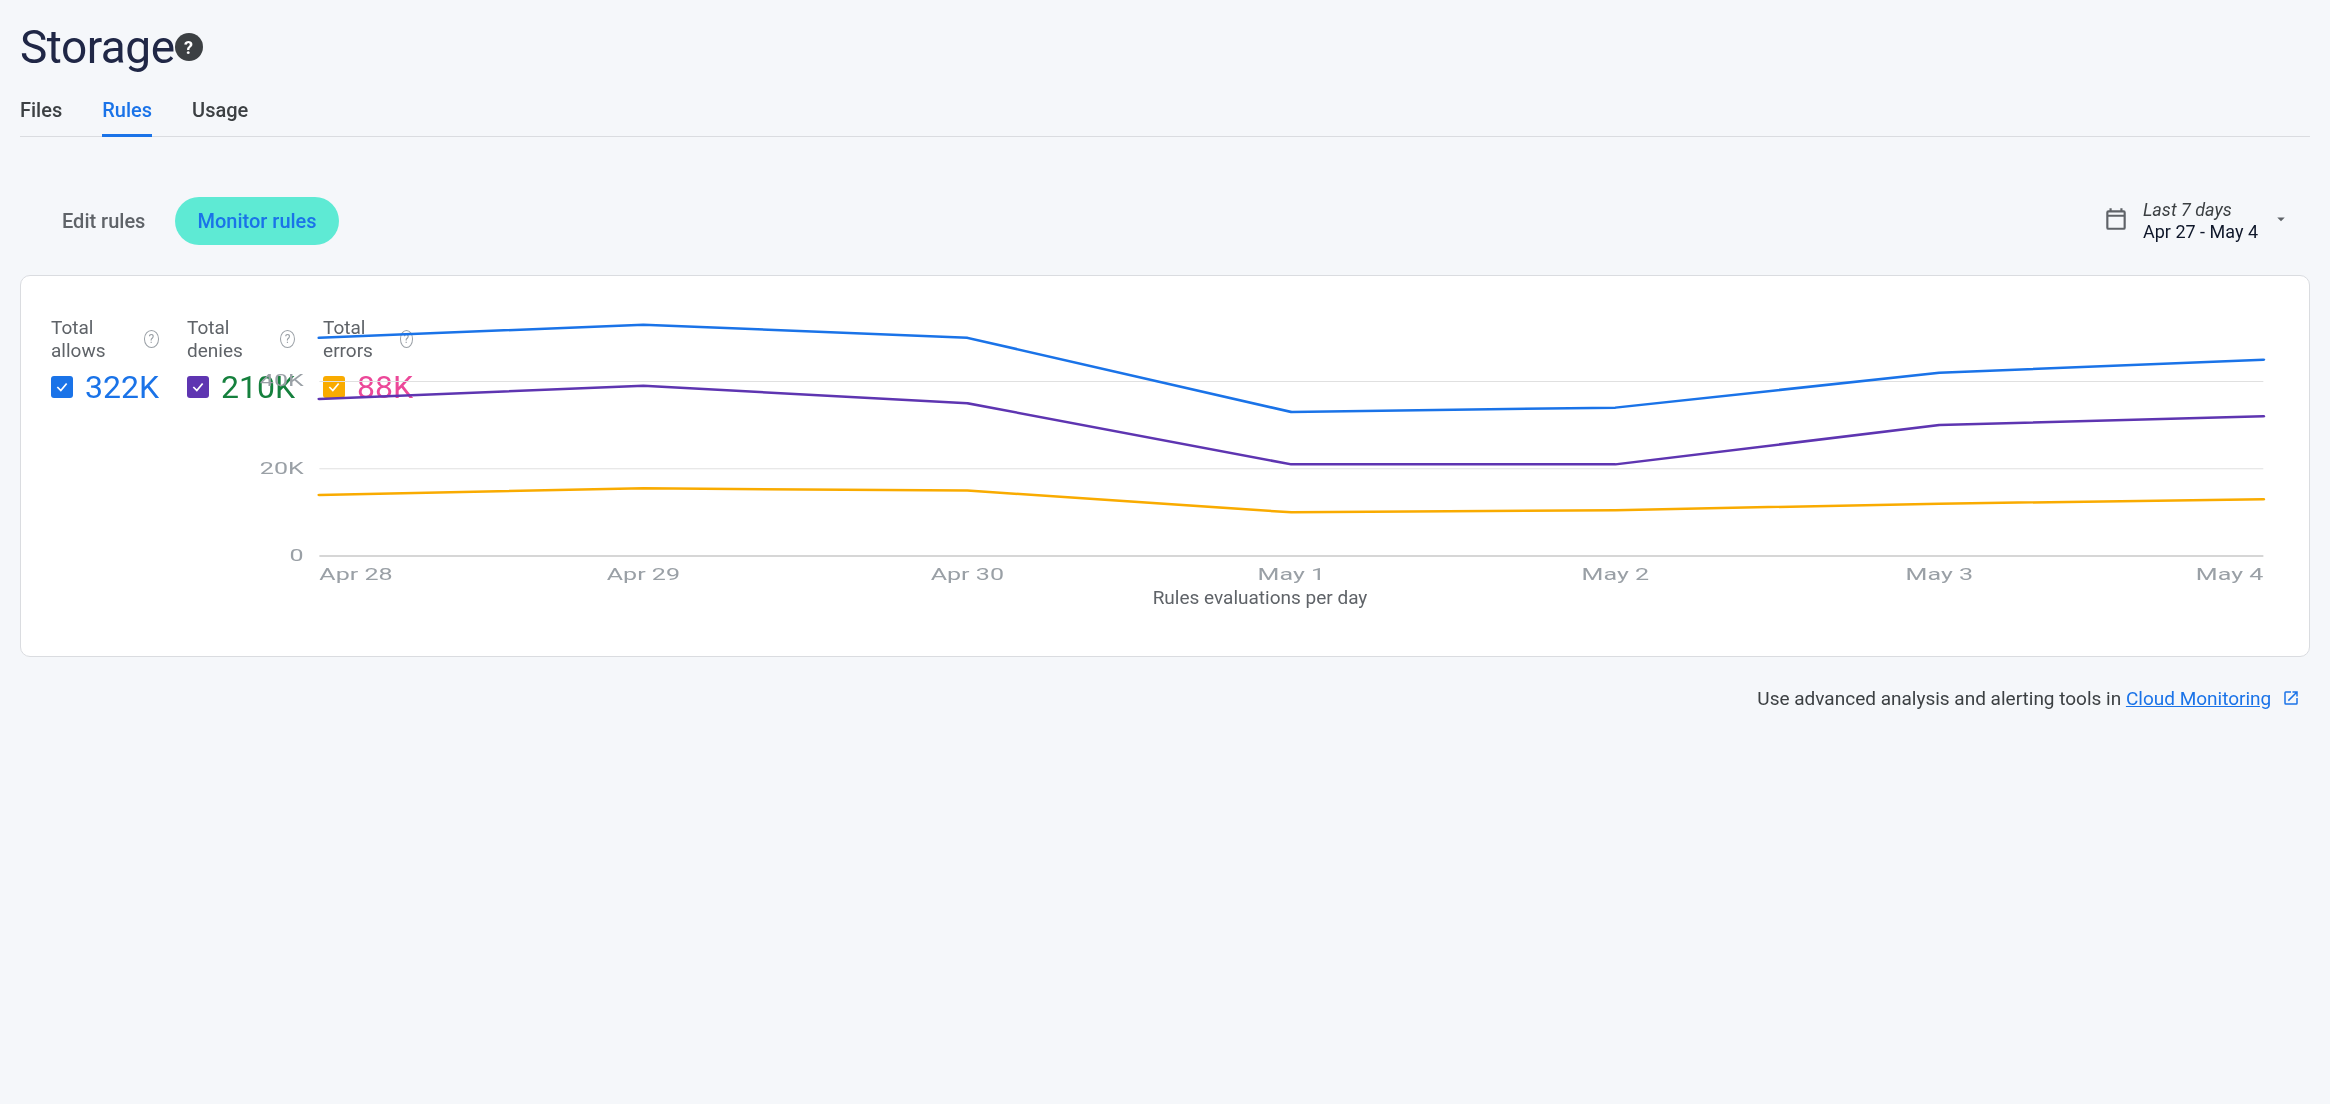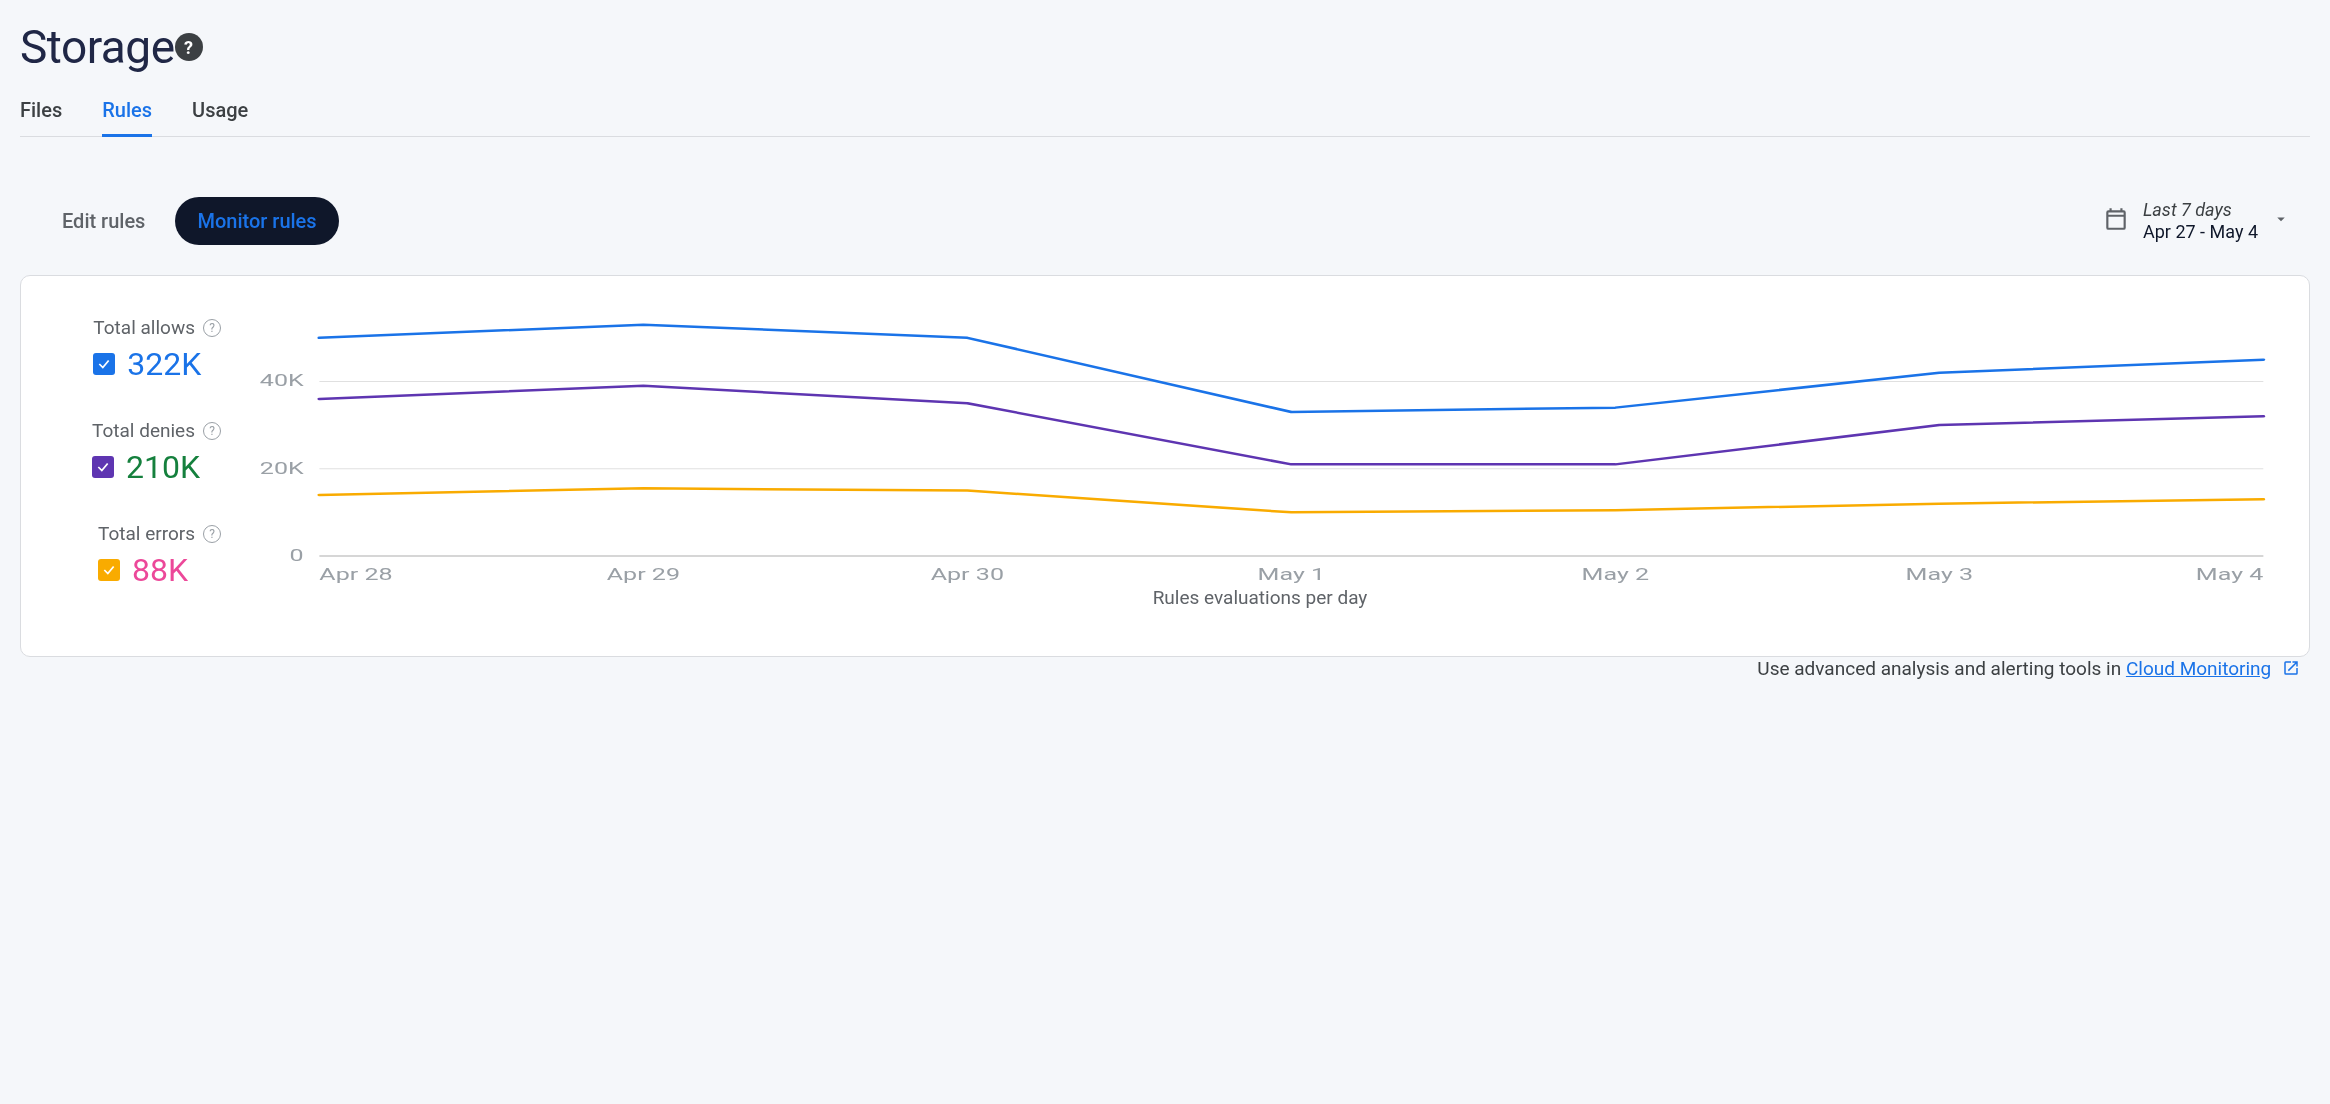--- a/index.html
+++ b/index.html
@@ -67,21 +67,21 @@
   }
   .subtab {
     padding: 12px 22px;
     font-size: 20px;
     font-weight: 500;
     color: #5f6368;
     border-radius: 24px;
     cursor: pointer;
   }
   .subtab.active {
-    background: #0f172a;
+    background: #5eead4;
     color: #1a73e8;
   }
   .date-range {
     display: flex;
     align-items: center;
     gap: 14px;
     cursor: pointer;
   }
   .date-range .cal-icon svg { fill: #5f6368; }
   .date-range .texts { display: flex; flex-direction: column; line-height: 1.25; }
@@ -94,24 +94,23 @@
     border-radius: 10px;
     margin-top: 30px;
     padding: 30px 30px 30px 30px;
     display: flex;
     gap: 20px;
   }
   .legend-col {
     width: 170px;
     flex-shrink: 0;
     display: flex;
-    flex-direction: column;
-    gap: 36px;
+    flex-direction: row;
+    gap: 28px;
     padding-top: 10px;
-    align-items: flex-end;
   }
   .metric .label-row {
     display: flex;
     align-items: center;
     gap: 8px;
     font-size: 19px;
     color: #5f6368;
   }
   .metric .q-icon {
     width: 18px; height: 18px;
@@ -152,20 +151,21 @@
   .chart-caption {
     text-align: center;
     font-size: 19px;
     color: #5f6368;
     margin-top: 0;
   }
   .footer-note {
     text-align: right;
     font-size: 19px;
     color: #3c4043;
+    margin-top: 30px;
     padding-right: 10px;
   }
   .footer-note a {
     color: #1a73e8;
     text-decoration: underline;
   }
   .ext-icon {
     display: inline-block;
     vertical-align: -2px;
     margin-left: 6px;

